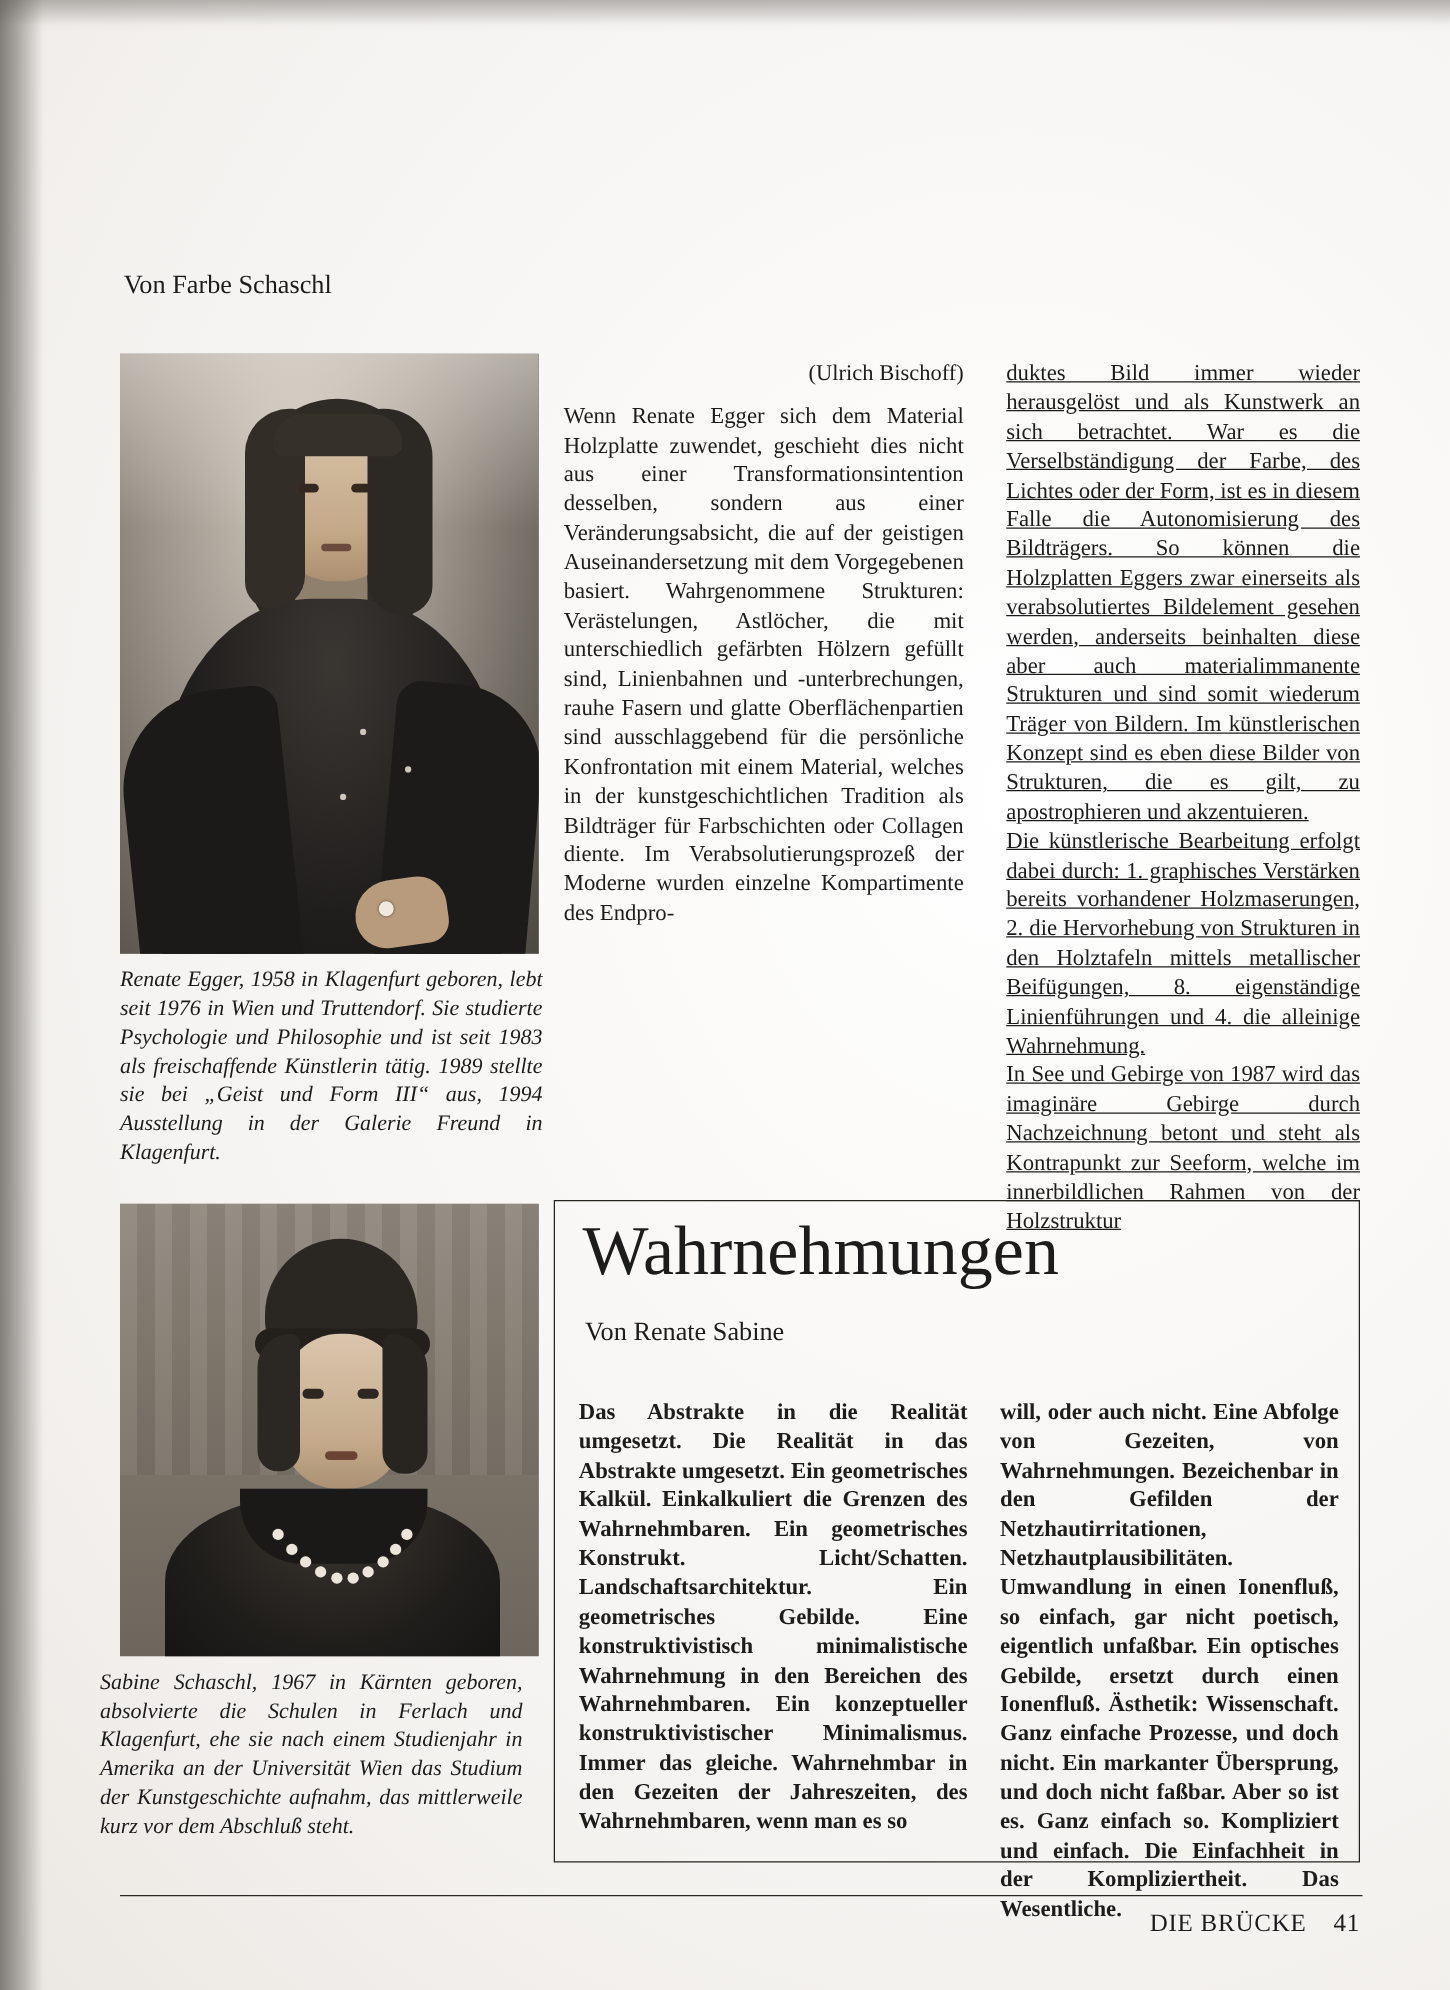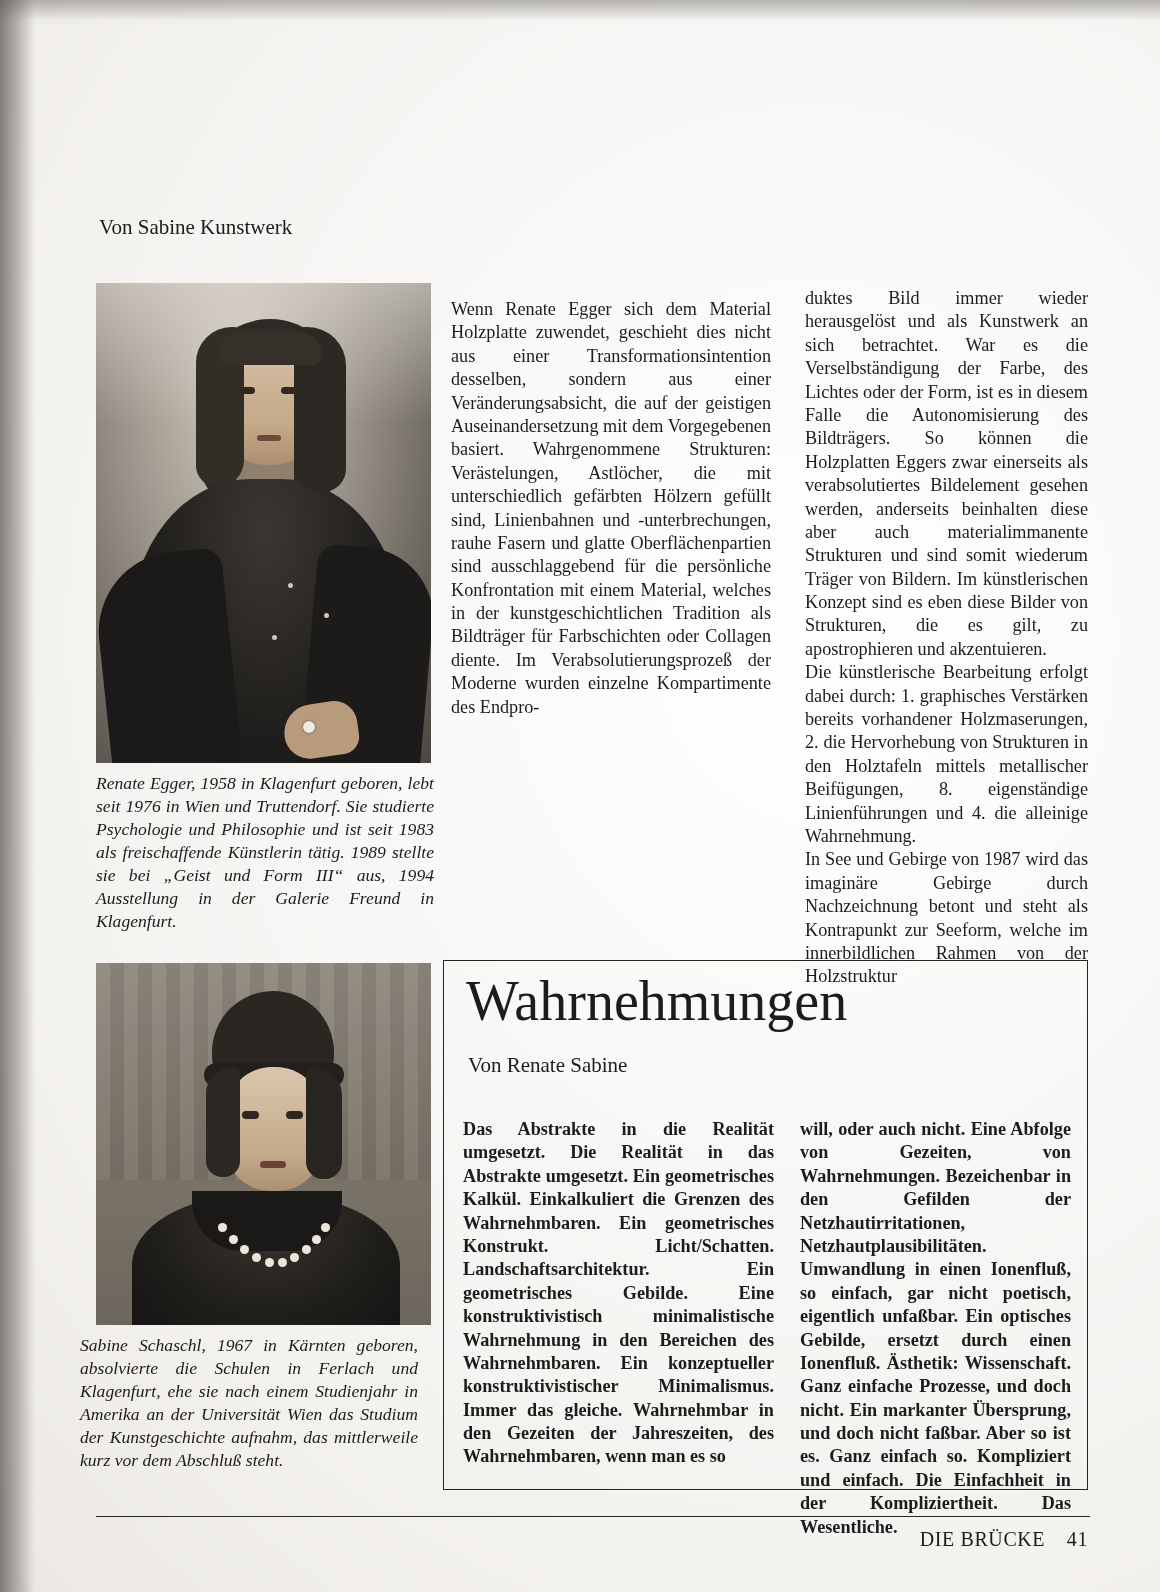--- a/index.html
+++ b/index.html
@@ -181,20 +181,21 @@
   .col p { margin: 0; }
   .col-a {
     left: 451px;
     top: 287px;
     width: 320px;
   }
   .col-b {
     left: 805px;
     top: 287px;
     width: 283px;
+    text-decoration: underline;
   }
   .lead {
     font-style: italic;
     font-size: 17.8px;
     line-height: 1.30;
   }
   .lead-source {
     text-align: right;
     margin-top: 2px;
     font-size: 18px;
@@ -343,21 +344,21 @@
   }
 </style>
 </head>
 <body>
 
 <div class="page">
   <div class="paper-tone"></div>
 
   <div class="content">
 
-    <div class="byline-main">Von Sabine Kunstwerk</div>
+    <div class="byline-main">Von Farbe Schaschl</div>
 
     <div class="portrait-1">
       <div class="p1-bg"></div>
       <div class="p1-chairline"></div>
       <div class="p1-hairback"></div>
       <div class="p1-neck"></div>
       <div class="p1-body"></div>
       <div class="p1-shoulderL"></div>
       <div class="p1-shoulderR"></div>
       <div class="p1-face"></div>
@@ -370,20 +371,21 @@
       <div class="p1-hand"></div>
       <div class="p1-ring"></div>
       <div class="p1-dot1"></div>
       <div class="p1-dot2"></div>
       <div class="p1-dot3"></div>
     </div>
 
     <div class="caption-1">Renate Egger, 1958 in Klagenfurt geboren, lebt seit 1976 in Wien und Truttendorf. Sie studierte Psychologie und Philosophie und ist seit 1983 als freischaffende Künstlerin tätig. 1989 stellte sie bei „Geist und Form III“ aus, 1994 Ausstellung in der Galerie Freund in Klagenfurt.</div>
 
     <div class="col col-a">
+      <p class="lead-source">(Ulrich Bischoff)</p>
       <div class="gap"></div>
       <p>Wenn Renate Egger sich dem Material Holzplatte zuwendet, geschieht dies nicht aus einer Transformationsintention desselben, sondern aus einer Veränderungsabsicht, die auf der geistigen Auseinandersetzung mit dem Vorgegebenen basiert. Wahrgenommene Strukturen: Verästelungen, Astlöcher, die mit unterschiedlich gefärbten Hölzern gefüllt sind, Linienbahnen und -unterbrechungen, rauhe Fasern und glatte Oberflächenpartien sind ausschlaggebend für die persönliche Konfrontation mit einem Material, welches in der kunstgeschichtlichen Tradition als Bildträger für Farbschichten oder Collagen diente. Im Verabsolutierungsprozeß der Moderne wurden einzelne Kompartimente des Endpro-</p>
     </div>
 
     <div class="col col-b">
       <p>duktes Bild immer wieder herausgelöst und als Kunstwerk an sich betrachtet. War es die Verselbständigung der Farbe, des Lichtes oder der Form, ist es in diesem Falle die Autonomisierung des Bildträgers. So können die Holzplatten Eggers zwar einerseits als verabsolutiertes Bildelement gesehen werden, anderseits beinhalten diese aber auch materialimmanente Strukturen und sind somit wiederum Träger von Bildern. Im künstlerischen Konzept sind es eben diese Bilder von Strukturen, die es gilt, zu apostrophieren und akzentuieren.</p>
       <p>Die künstlerische Bearbeitung erfolgt dabei durch: 1. graphisches Verstärken bereits vorhandener Holzmaserungen, 2. die Hervorhebung von Strukturen in den Holztafeln mittels metallischer Beifügungen, 8. eigenständige Linienführungen und 4. die alleinige Wahrnehmung.</p>
       <p>In See und Gebirge von 1987 wird das imaginäre Gebirge durch Nachzeichnung betont und steht als Kontrapunkt zur Seeform, welche im innerbildlichen Rahmen von der Holzstruktur</p>
     </div>
 

